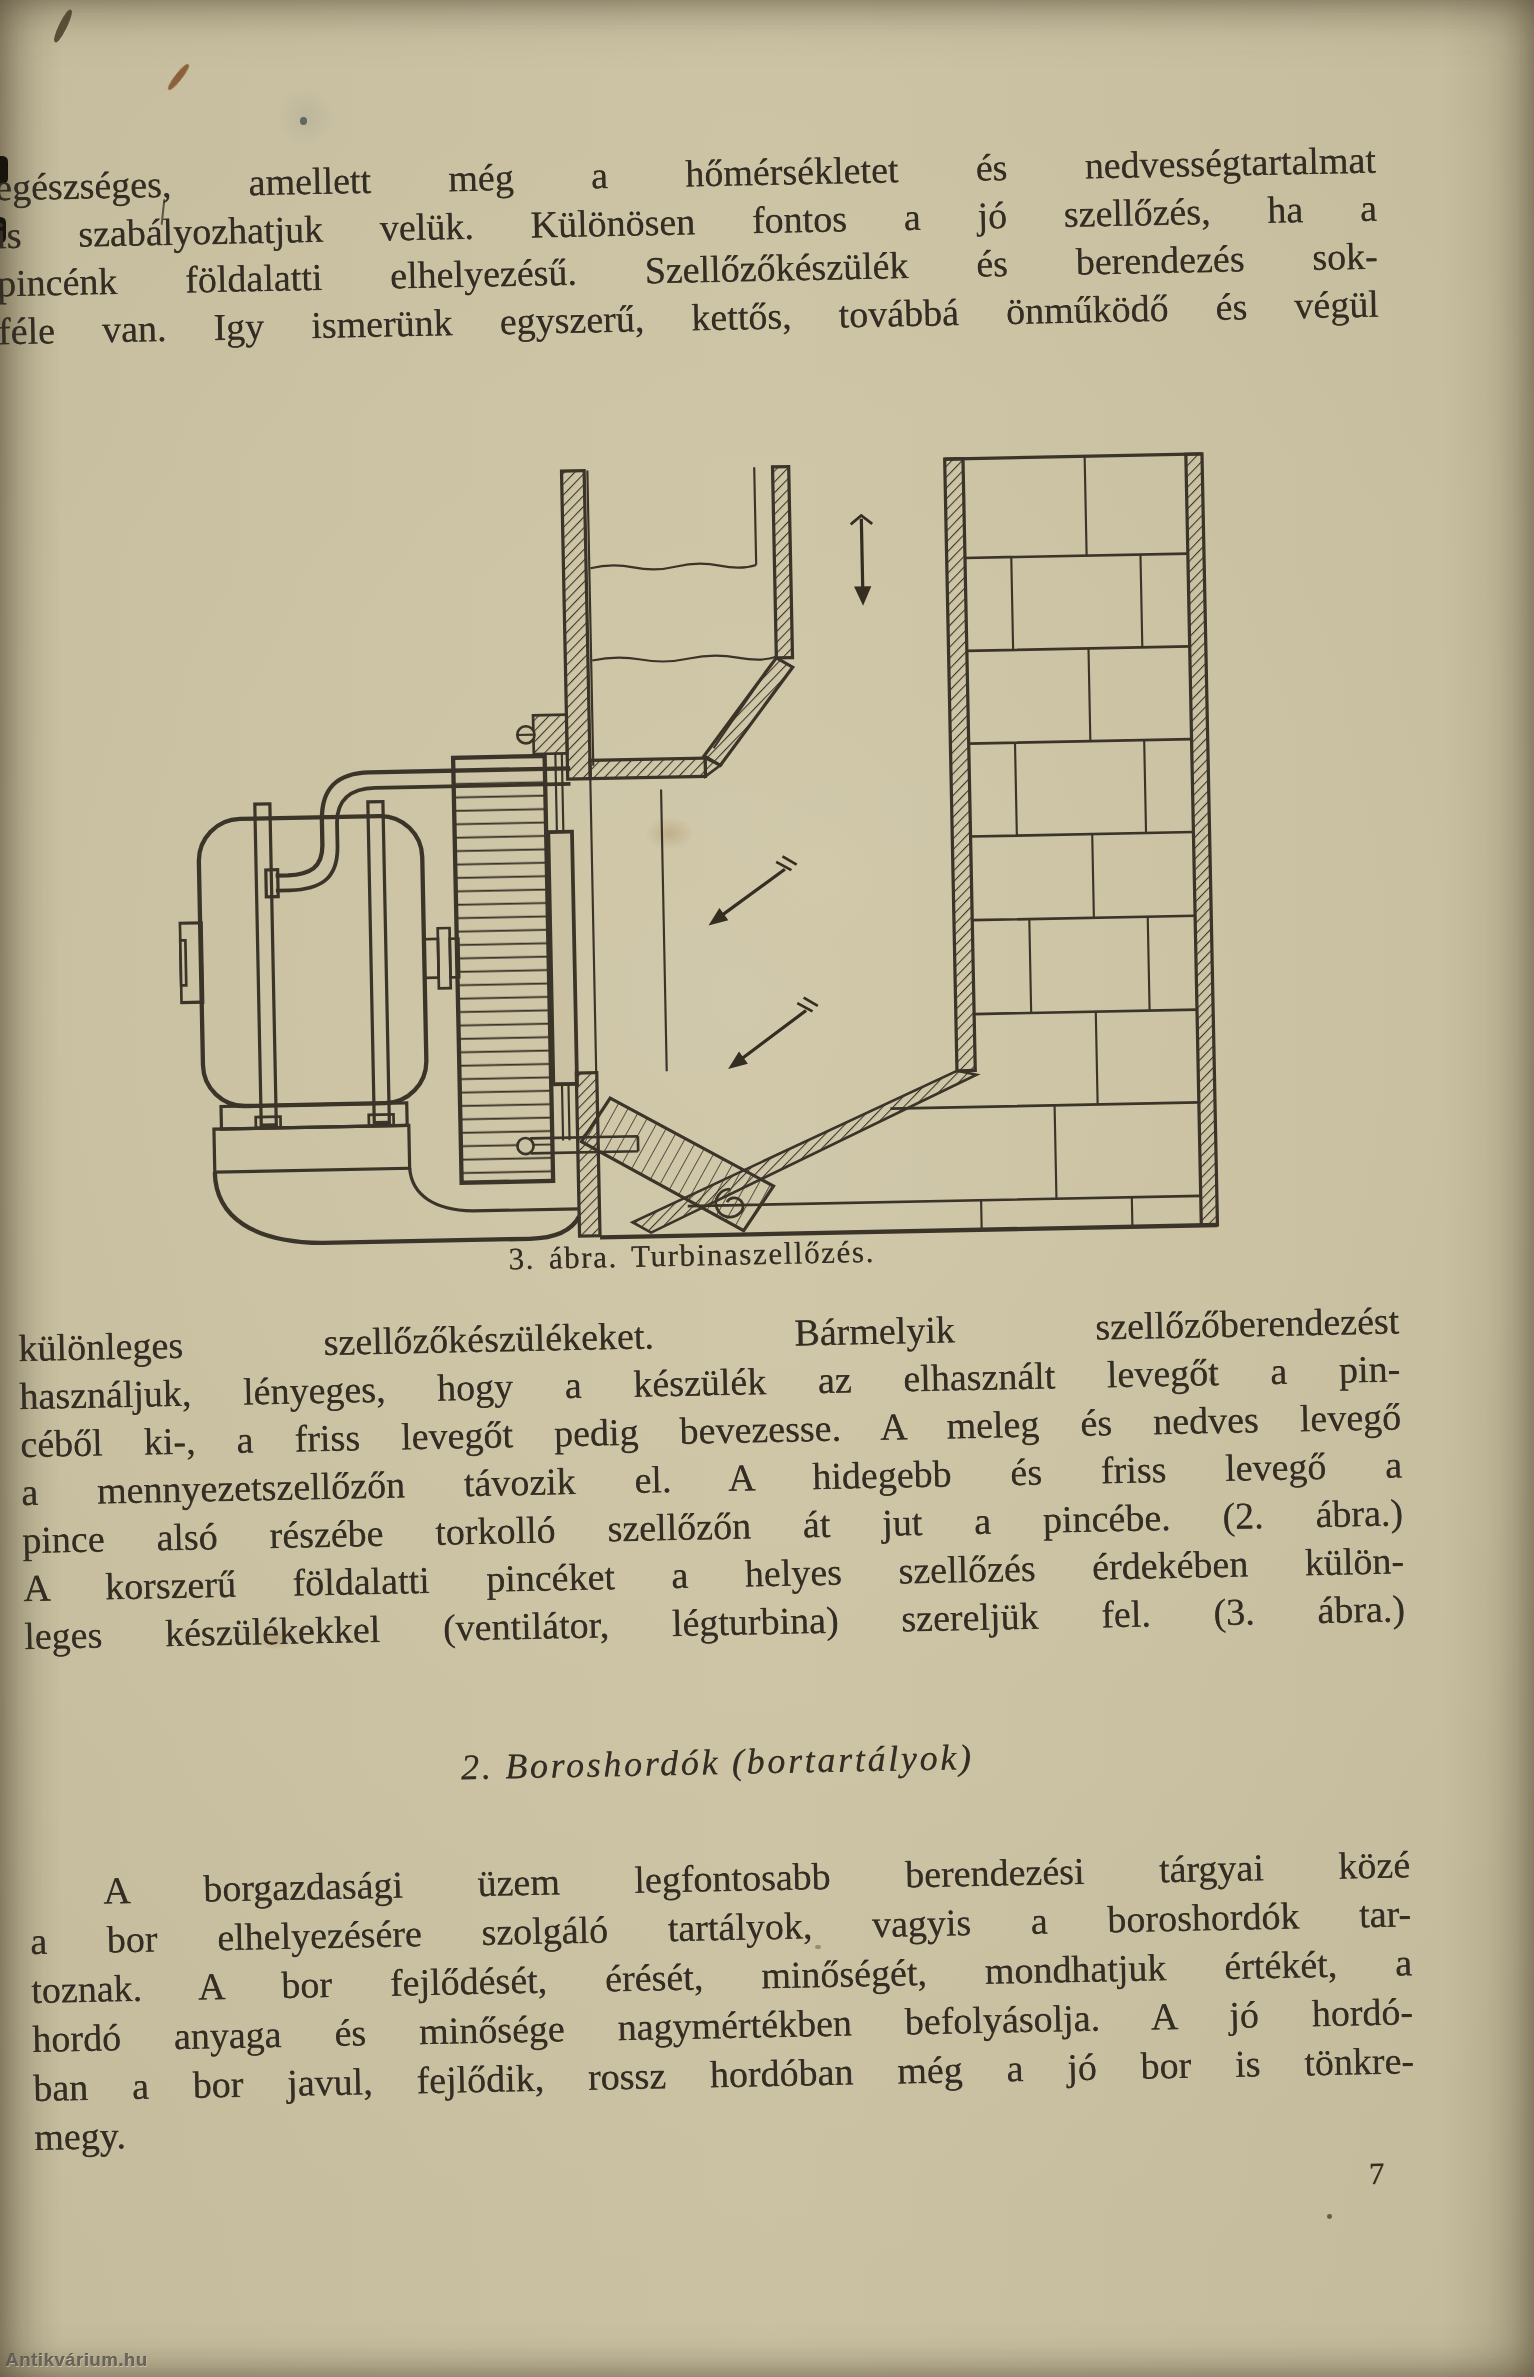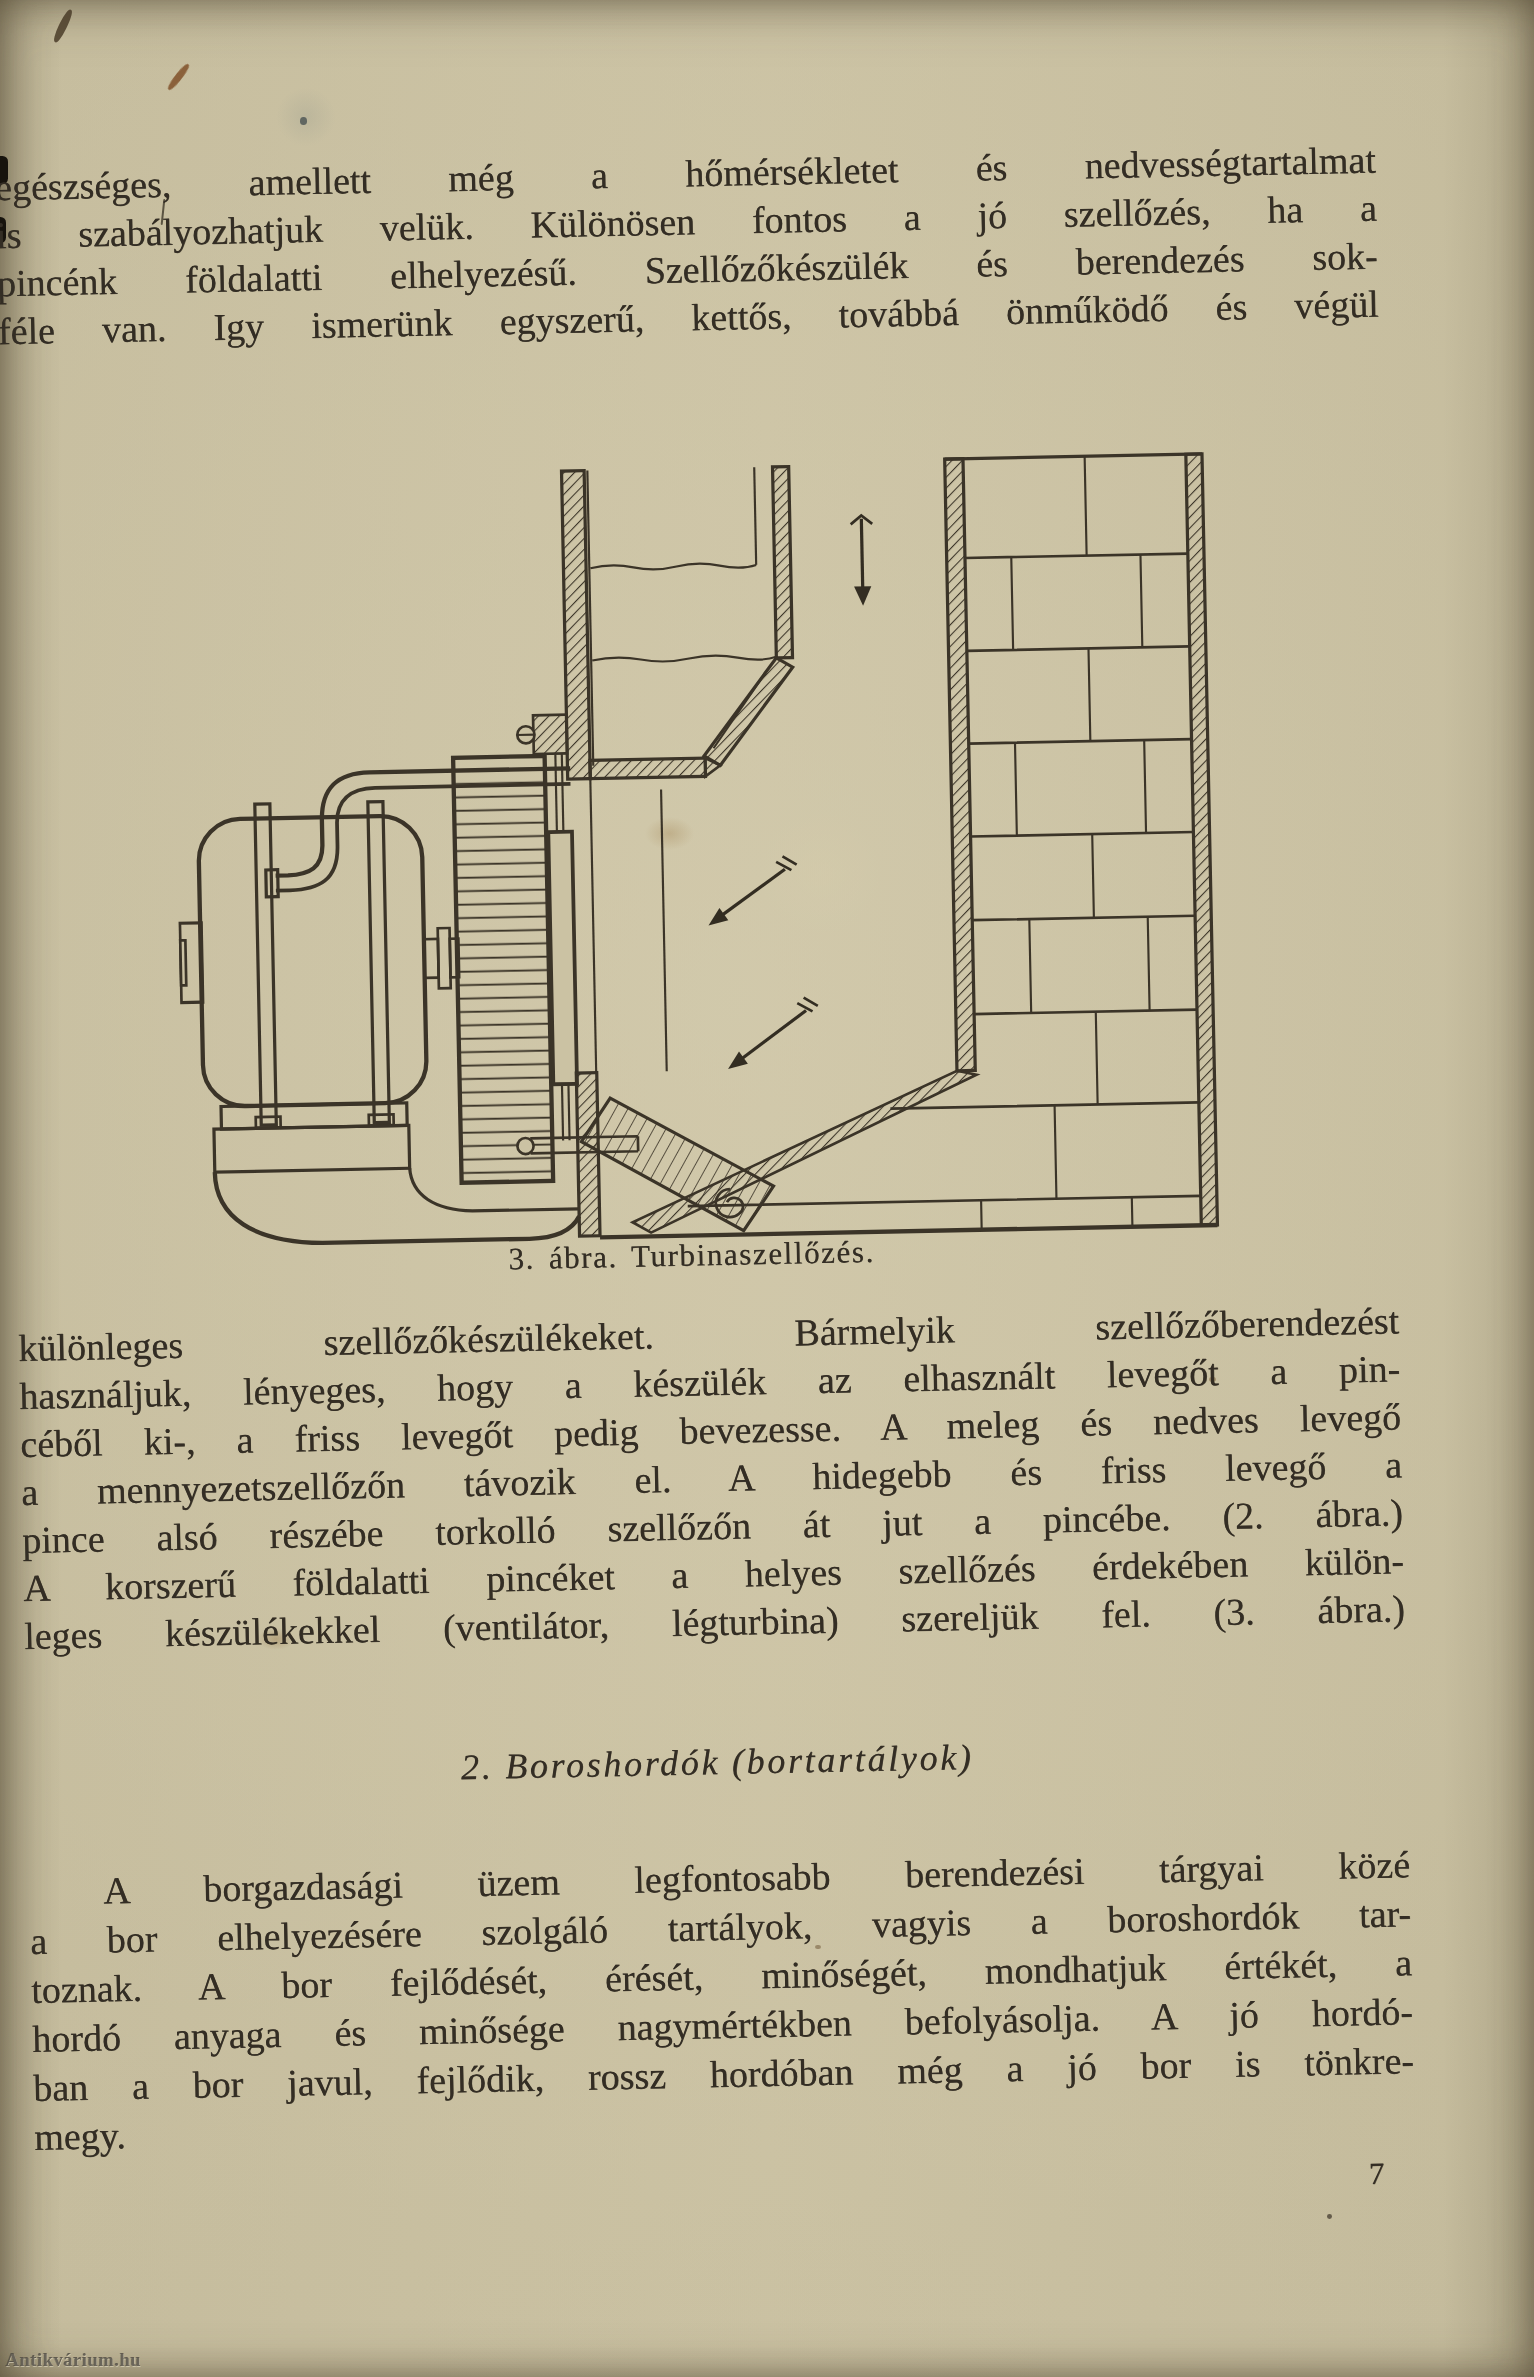--- a/index.html
+++ b/index.html
@@ -41,21 +41,21 @@
   .caption{
     position:absolute;left:15.3px;top:1236px;width:1350px;
     font-size:31px;text-align:center;letter-spacing:1.6px;word-spacing:4.4px;
     text-shadow:0.3px 0.2px 0.4px rgba(45,40,30,.7);
   }
   .figure{position:absolute;left:184px;top:436px;width:1066px;height:805px;}
   .figure svg{width:100%;height:100%;}
   .pagenum{position:absolute;left:1349px;top:2168px;font-size:31px;text-shadow:0.3px 0.2px 0.4px rgba(45,40,30,.7);}
   .watermark{
     position:absolute;left:5.5px;top:2349px;
-    font-family:Liberation Serif, serif;
+    font-family:Liberation Sans, sans-serif;
     font-size:18.6px;font-weight:700;letter-spacing:0.5px;
     color:rgba(82,78,70,.78);
     text-shadow:0.5px 0.5px 0.5px rgba(235,228,205,.55), -0.5px -0.5px 0.5px rgba(40,36,28,.25);
   }
   
   .blem{position:absolute;pointer-events:none;}
   .b-slash1{left:59px;top:7.6px;width:8.2px;height:36px;background:#4a3c28;border-radius:45%;transform:rotate(26deg);opacity:.85;}
   .b-slash2{left:175px;top:61px;width:7px;height:32px;background:#7c4a22;border-radius:45%;transform:rotate(38deg);filter:blur(0.5px);opacity:.8;}
   .b-dot1{left:300px;top:117px;width:6.6px;height:7.6px;background:#4a5252;border-radius:50%;opacity:.8;}
   .b-hair{left:162px;top:199px;width:2.2px;height:26px;background:#2c2619;border-radius:1.1px;transform:rotate(6deg);opacity:.7;}

